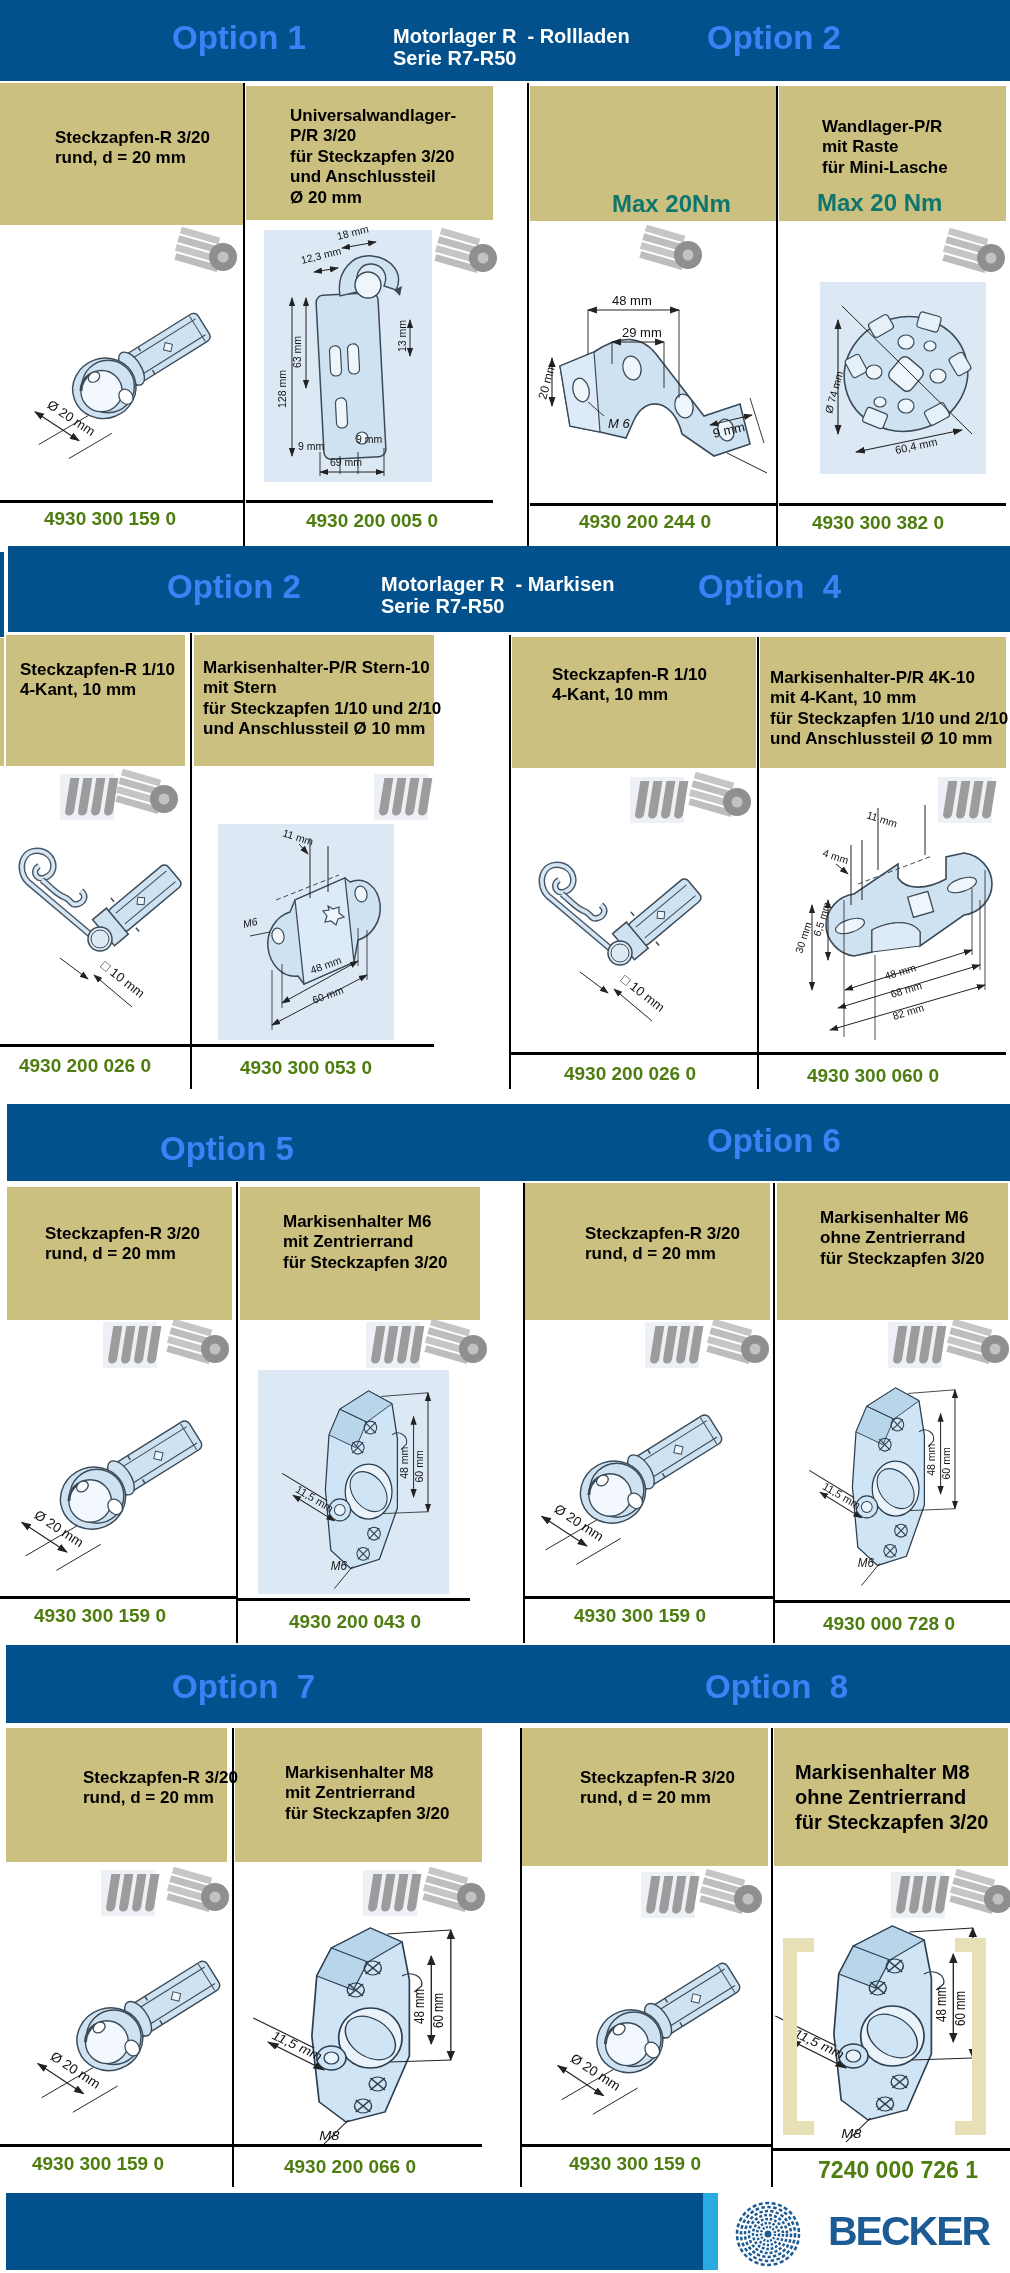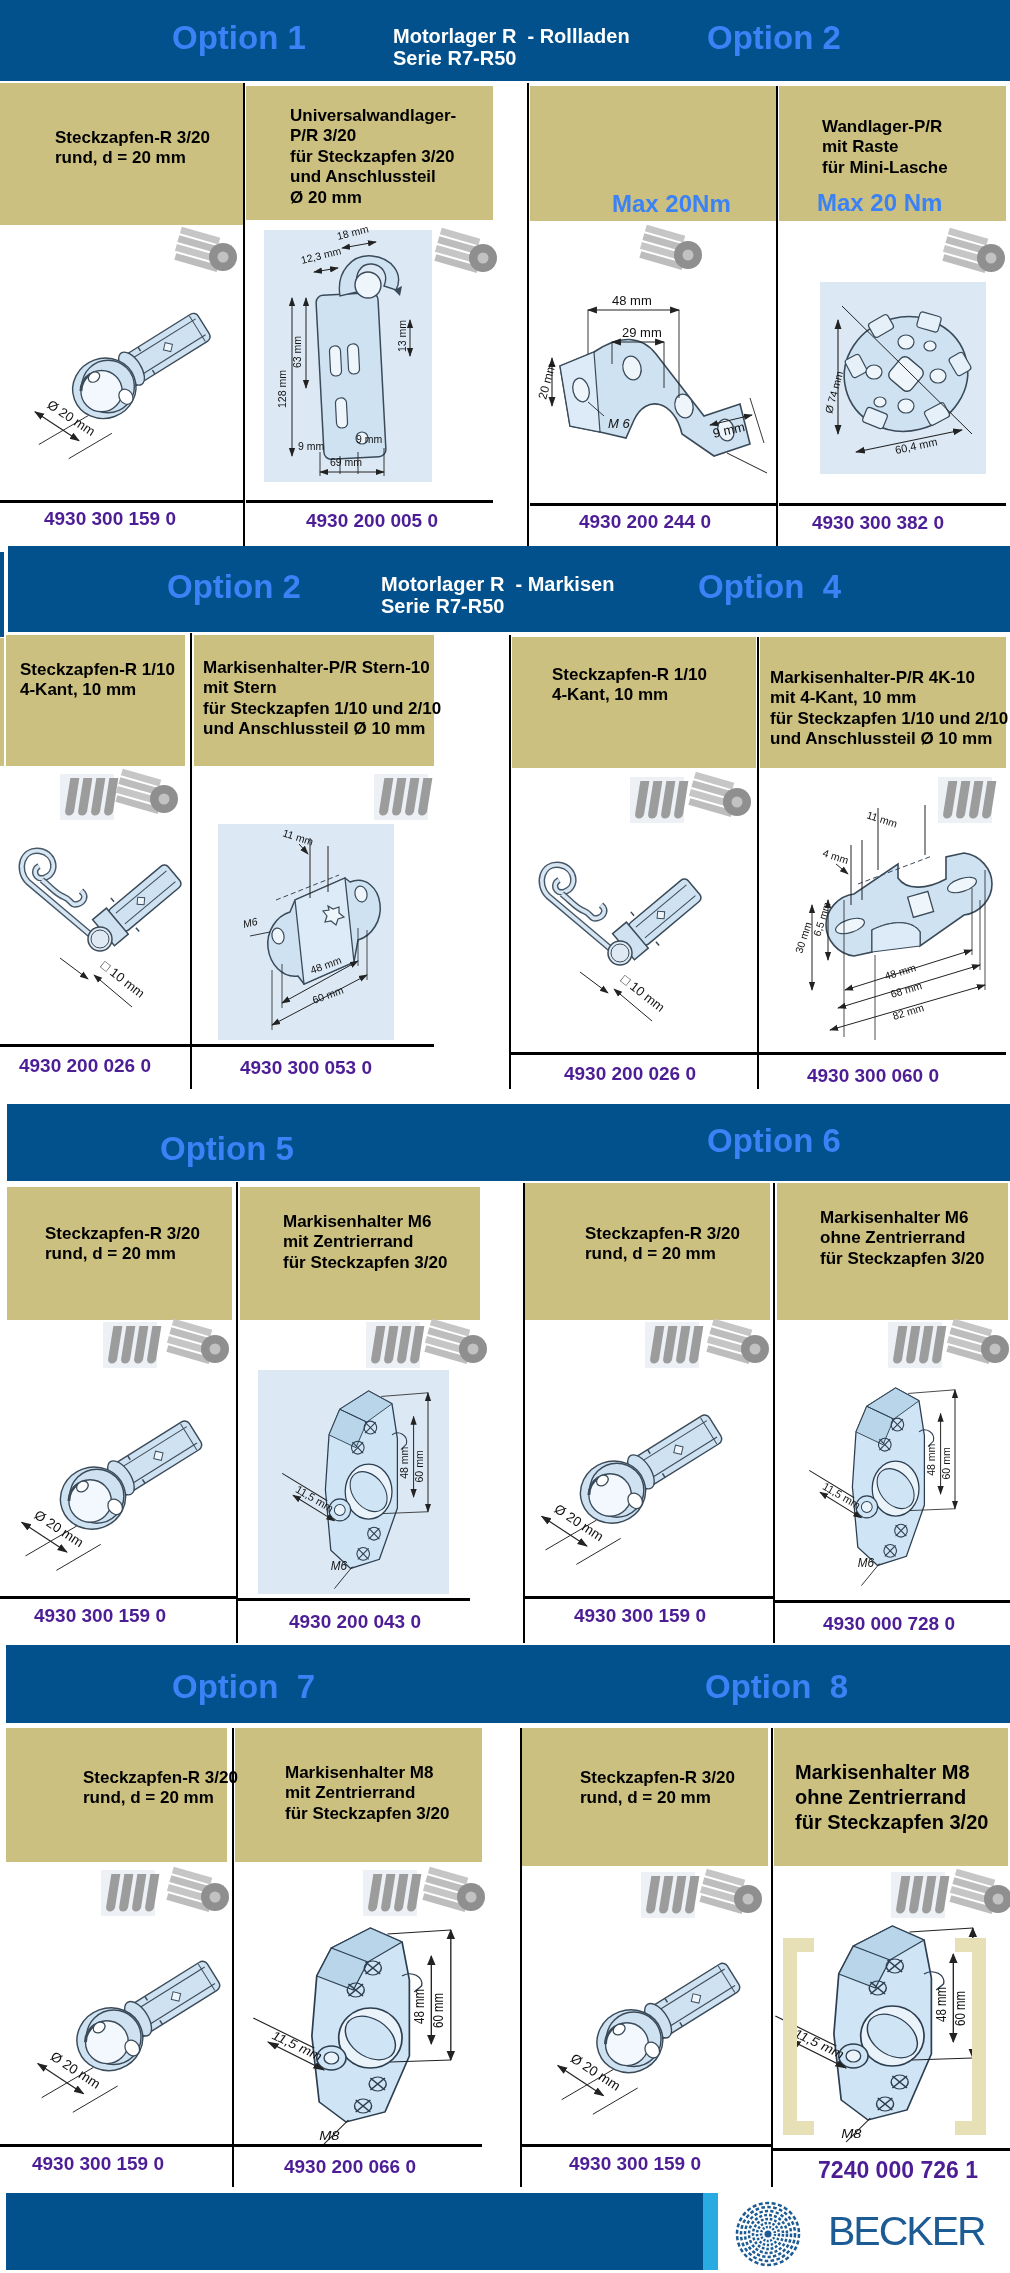--- a/index.html
+++ b/index.html
@@ -2,24 +2,24 @@
 <html><head>
 <meta charset="utf-8">
 <style>
 html,body{margin:0;padding:0;background:#fff}
 #page{position:relative;width:1010px;height:2273px;background:#fff;overflow:hidden;font-family:"Liberation Sans",sans-serif}
 .band{position:absolute;background:#02508c}
 .kh{position:absolute;background:#cbc07f}
 .vl{position:absolute;background:#000;width:2px}
 .hl{position:absolute;background:#000;height:3px}
 .lbl{position:absolute;font-weight:bold;font-size:17px;line-height:1.2;color:#000;white-space:nowrap}
-.pn{position:absolute;font-weight:bold;font-size:19px;color:#4c1d95;transform:translateX(-50%);white-space:nowrap}
+.pn{position:absolute;font-weight:bold;font-size:19px;color:#4d7c0f;transform:translateX(-50%);white-space:nowrap}
 .opt{position:absolute;color:#3b82f6;font-weight:bold;font-size:33px;white-space:nowrap}
 .sub{position:absolute;color:#fff;font-weight:bold;font-size:20px;line-height:1.1;white-space:nowrap}
-.mx{position:absolute;color:#3b82f6;font-weight:bold;font-size:24px;white-space:nowrap}
+.mx{position:absolute;color:#0f766e;font-weight:bold;font-size:24px;white-space:nowrap}
 .panel{position:absolute;background:#dce9f5}
 svg{position:absolute;overflow:visible}
 </style>
 </head>
 <body>
 <div id="page">
 
 <div class="band" style="left:0;top:0;width:1010px;height:81px"></div>
 <div class="band" style="left:8px;top:546px;width:1002px;height:86px"></div>
 <div class="band" style="left:0;top:552px;width:4px;height:85px"></div>
@@ -244,21 +244,21 @@
   <circle cx="33" cy="33" r="31" stroke-width="2.5" stroke-dasharray="4 2.5"></circle>
   <circle cx="33" cy="33" r="27" stroke-width="2.5" stroke-dasharray="3.6 2.4"></circle>
   <circle cx="33" cy="33" r="23" stroke-width="2.5" stroke-dasharray="3.3 2.2"></circle>
   <circle cx="33" cy="33" r="19" stroke-width="2.5" stroke-dasharray="3 2"></circle>
   <circle cx="33" cy="33" r="15" stroke-width="2.5" stroke-dasharray="2.7 1.8"></circle>
   <circle cx="33" cy="33" r="11" stroke-width="2.5" stroke-dasharray="2.4 1.6"></circle>
   <circle cx="33" cy="33" r="7" stroke-width="2.5" stroke-dasharray="2 1.4"></circle>
  </g>
  <circle cx="33" cy="33" r="3.5" fill="#1c5b94"></circle>
 </svg>
-<div style="position:absolute;left:828px;top:2208px;font-weight:normal;font-size:41px;color:#1c5b94;letter-spacing:-2px">BECKER</div>
+<div style="position:absolute;left:828px;top:2208px;font-weight:bold;font-size:41px;color:#1c5b94;letter-spacing:-2px">BECKER</div>
 
 <svg width="0" height="0" style="position:absolute">
 <defs>
 <g id="pin">
  <g transform="rotate(-32 112 72)">
   <rect x="104" y="55" width="100" height="34" rx="6" fill="#cfe2f2" stroke="#3a4a58" stroke-width="1.5"></rect>
   <line x1="110" y1="62" x2="200" y2="62" stroke="#3a4a58" stroke-width="1.1"></line>
   <line x1="110" y1="82" x2="200" y2="82" stroke="#3a4a58" stroke-width="1.1"></line>
   <line x1="196" y1="56" x2="196" y2="88" stroke="#3a4a58" stroke-width="1"></line>
   <rect x="155" y="68" width="8" height="8" transform="rotate(45 159 72)" fill="#eef5fb" stroke="#3a4a58" stroke-width="1"></rect>

